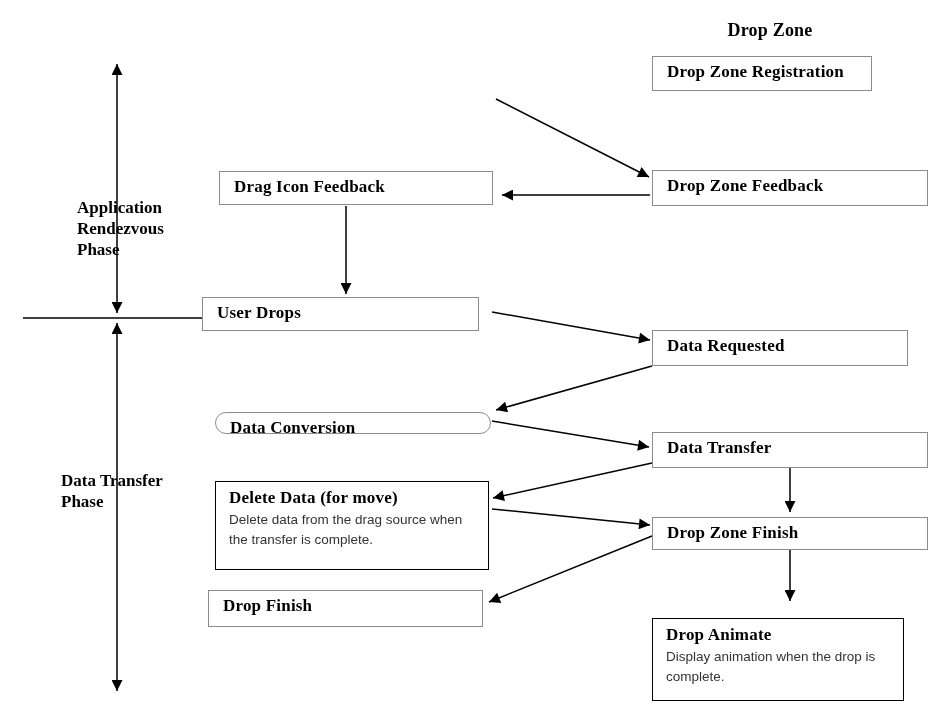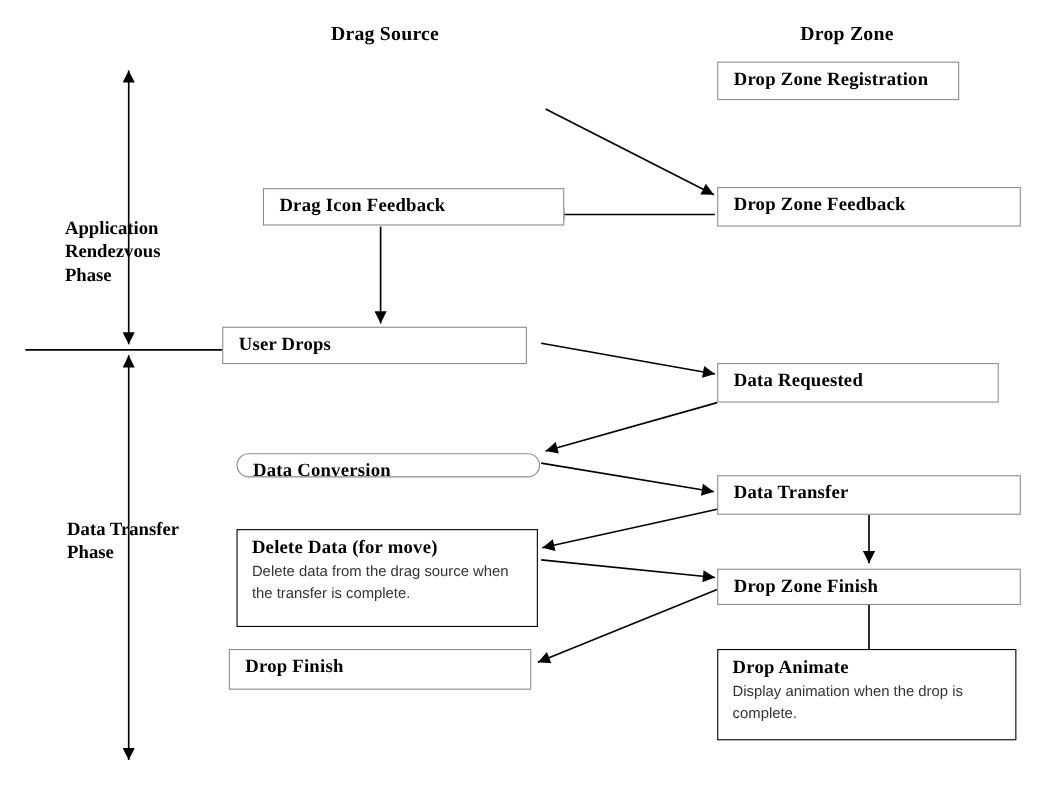--- a/index.html
+++ b/index.html
@@ -82,31 +82,30 @@
       <line x1="652" y1="366" x2="496" y2="410" marker-end="url(#ah)"></line>
       <line x1="492" y1="421" x2="649" y2="447" marker-end="url(#ah)"></line>
       <line x1="652" y1="463" x2="493" y2="498" marker-end="url(#ah)"></line>
       <line x1="492" y1="509" x2="650" y2="525" marker-end="url(#ah)"></line>
       <line x1="652" y1="536" x2="489" y2="602" marker-end="url(#ah)"></line>
       <line x1="790" y1="468" x2="790" y2="512" marker-end="url(#ah)"></line>
       <line x1="790" y1="550" x2="790" y2="601" marker-end="url(#ah)"></line>
     </g>
   </svg>
 
-  <div class="col-header" style="left:240px; top:20px; width:220px;">Drag Source</div>
   <div class="col-header" style="left:660px; top:20px; width:220px;">Drop Zone</div>
 
-  <div class="phase-label" style="left:59px; top:197px;">Application
+  <div class="phase-label" style="left:77px; top:197px;">Application
 Rendezvous
 Phase</div>
   <div class="phase-label" style="left:61px; top:470px;">Data Transfer
 Phase</div>
 
 
-  <div class="node plain" style="left:219px; top:171px; width:274px; height:34px;margin-left:20px;">
+  <div class="node plain" style="left:219px; top:171px; width:274px; height:34px;">
     <div class="node-title">Drag Icon Feedback</div>
   </div>
 
   <div class="node plain" style="left:202px; top:297px; width:277px; height:34px;">
     <div class="node-title">User Drops</div>
   </div>
 
   <div class="node plain" style="left:215px; top:412px; width:276px; height:22px;border-radius:13px;">
     <div class="node-title">Data Conversion</div>
   </div>
@@ -133,18 +132,18 @@
   </div>
 
   <div class="node plain" style="left:652px; top:432px; width:276px; height:36px;">
     <div class="node-title">Data Transfer</div>
   </div>
 
   <div class="node plain" style="left:652px; top:517px; width:276px; height:33px;">
     <div class="node-title">Drop Zone Finish</div>
   </div>
 
-  <div class="node detail" style="left:652px; top:590px; width:272px; height:83px;">
+  <div class="node detail" style="left:652px; top:618px; width:252px; height:83px;">
     <div class="node-title">Drop Animate</div>
     <div class="node-desc">Display animation when the drop is complete.</div>
   </div>
 
 </div>
 
 </body></html>

